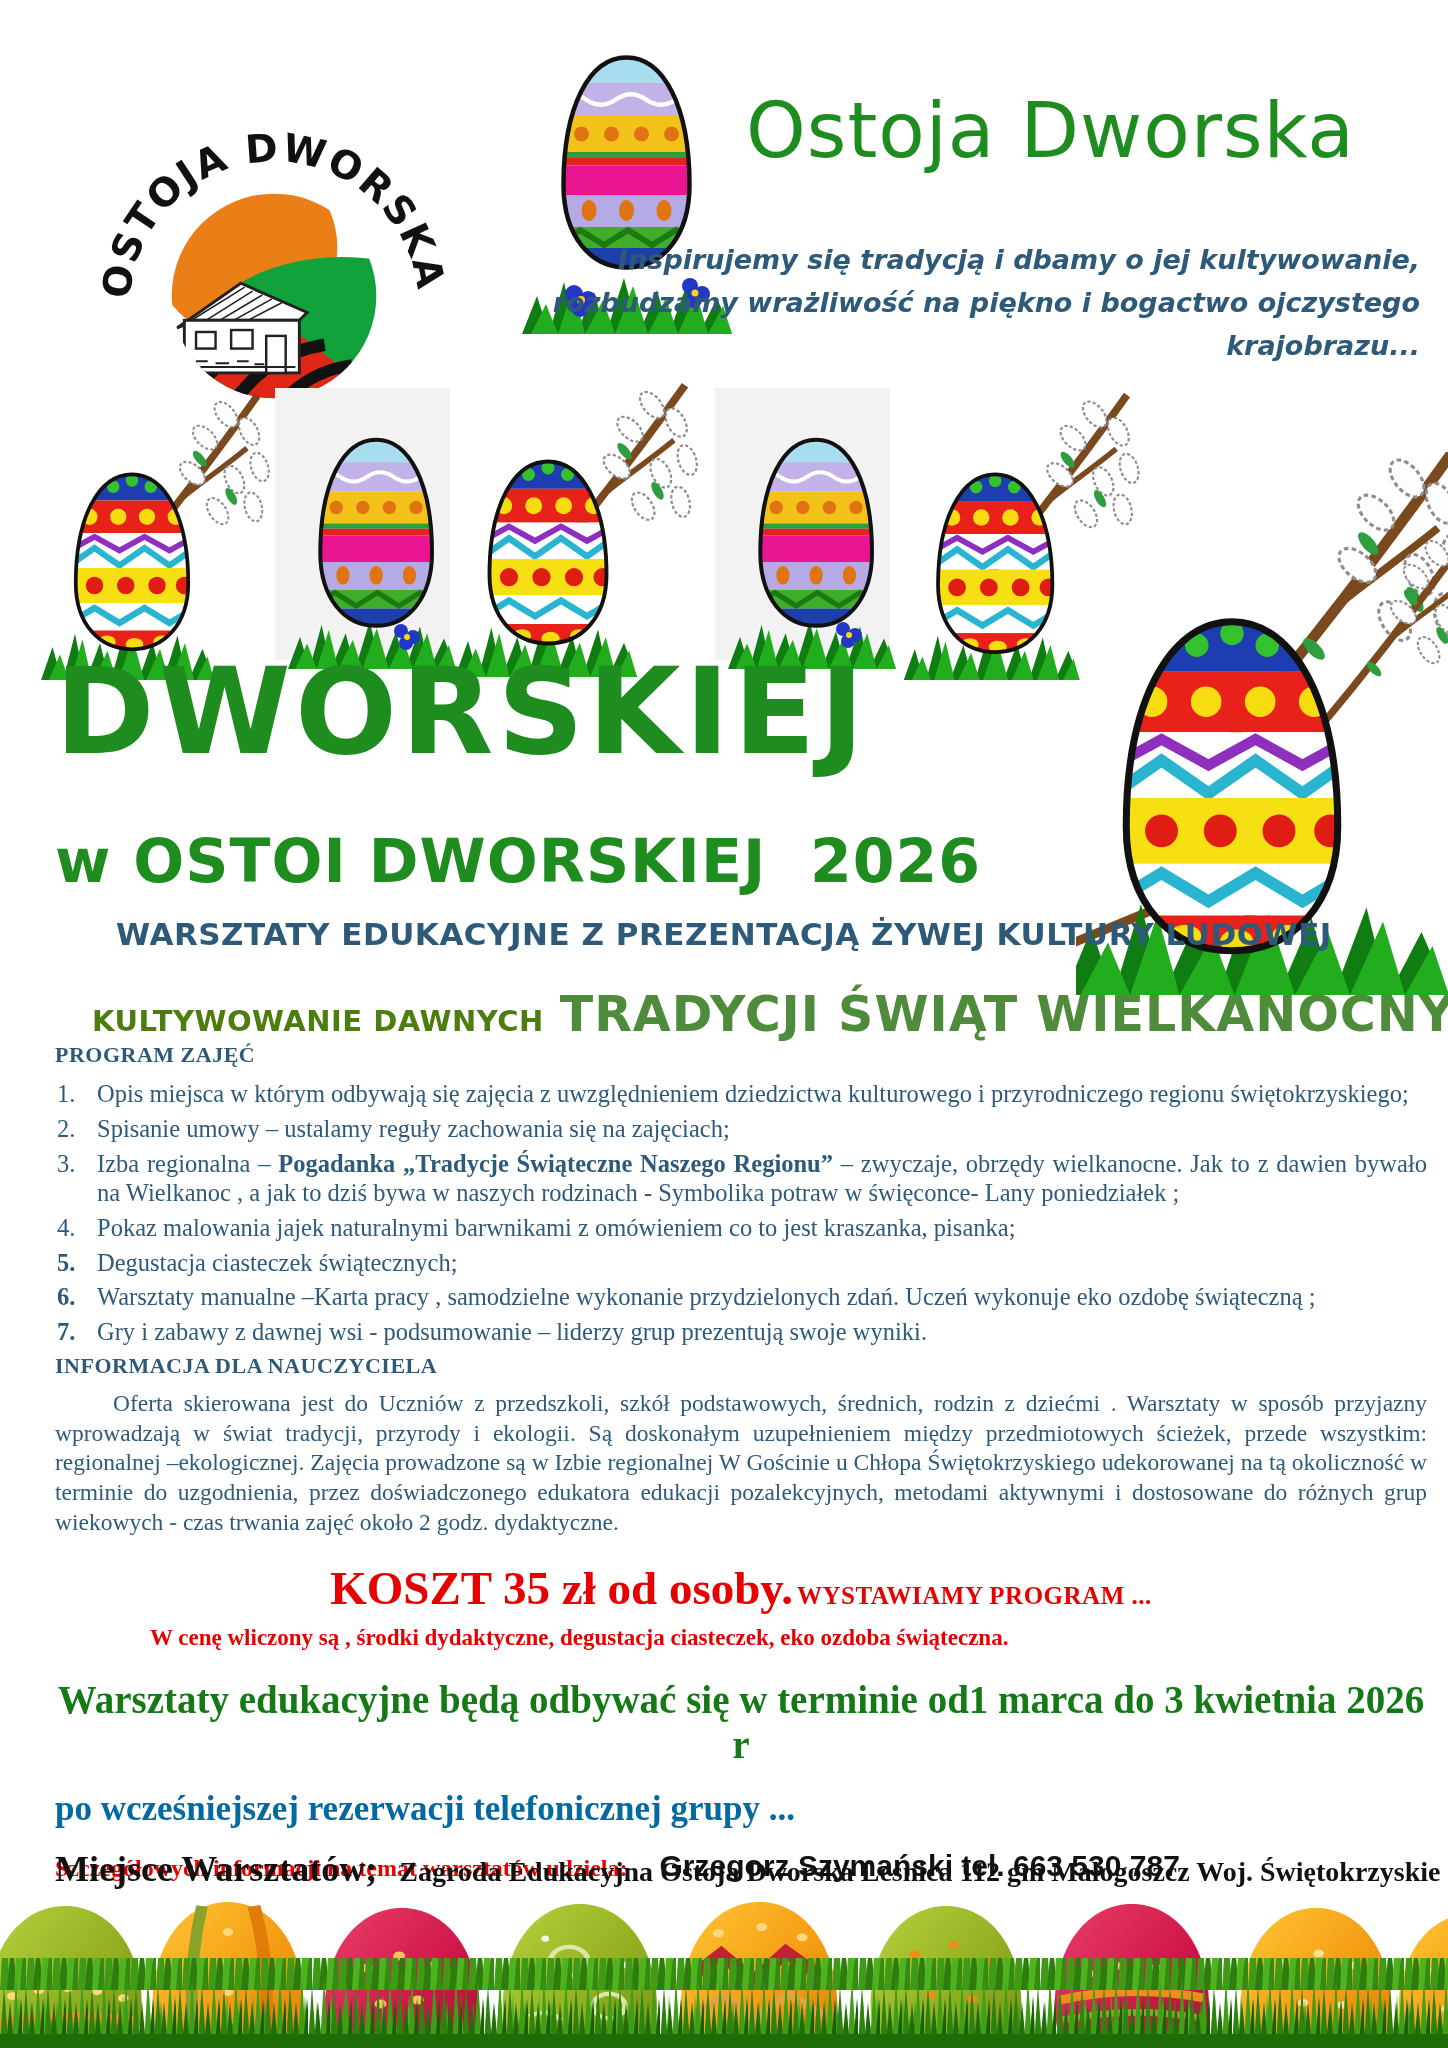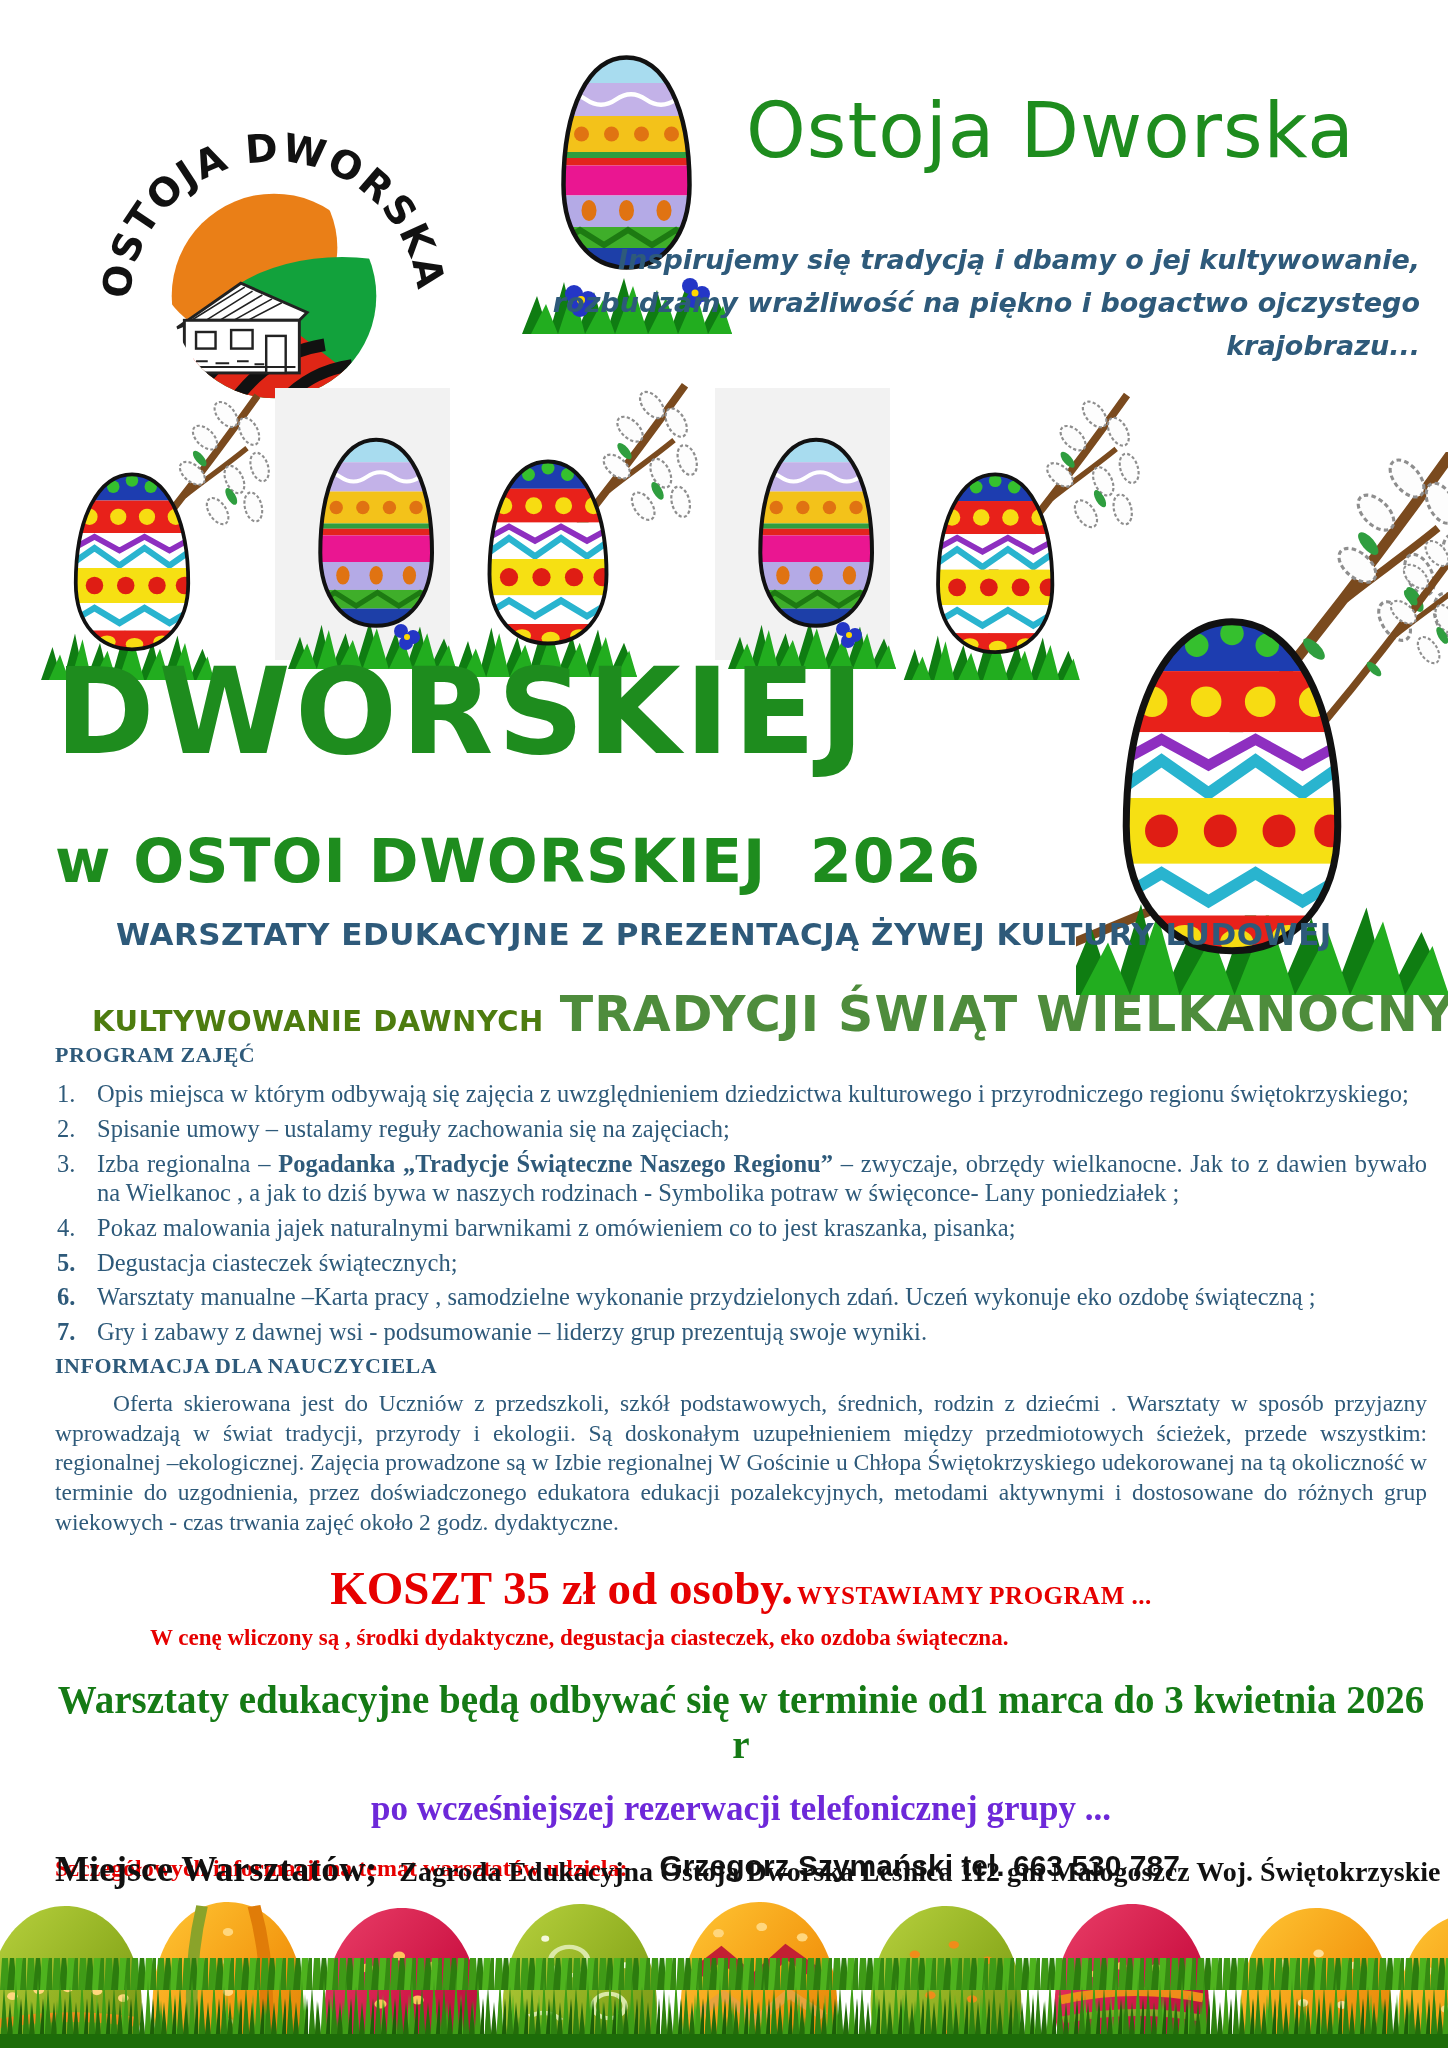--- a/index.html
+++ b/index.html
@@ -45,21 +45,21 @@
   .info-label{margin-top:6px;font-size:22px;font-weight:bold;letter-spacing:.5px;}
   .paragraph{margin-top:10px;font-size:23.5px;line-height:1.26;text-align:justify;
              text-indent:58px;}
 
   
   .cost-line{margin-top:24px;text-align:center;color:#e60000;white-space:nowrap;}
   .cost-main{font-size:47px;font-weight:bold;}
   .cost-note{font-size:25px;font-weight:bold;letter-spacing:.5px;}
   .cost-detail{margin-top:10px;margin-left:95px;font-size:23px;font-weight:bold;color:#e60000;}
   .sched1{margin-top:26px;text-align:center;font-size:39px;font-weight:bold;color:#157a15;}
-  .sched2{margin-top:22px;text-align:center;font-size:35px;font-weight:bold;color:#6d28d9;}
+  .sched2{margin-top:22px;font-size:35px;font-weight:bold;color:#0369a1;}
   .contact{margin-top:20px;display:flex;align-items:baseline;gap:24px;white-space:nowrap;}
   .contact-label{font-size:24px;font-weight:bold;color:#e60000;}
   .contact-value{font-family:"Liberation Sans",sans-serif;font-weight:bold;font-size:30px;color:#111;margin-left:8px;}
 
   .location{left:55px;top:1848px;display:flex;align-items:baseline;gap:22px;white-space:nowrap;color:#111;}
   .location-label{font-size:36px;font-weight:bold;}
   .location-value{font-size:28px;font-weight:bold;}
 
   .photo-strip{left:0;top:1900px;width:1448px;height:148px;}
 </style>

